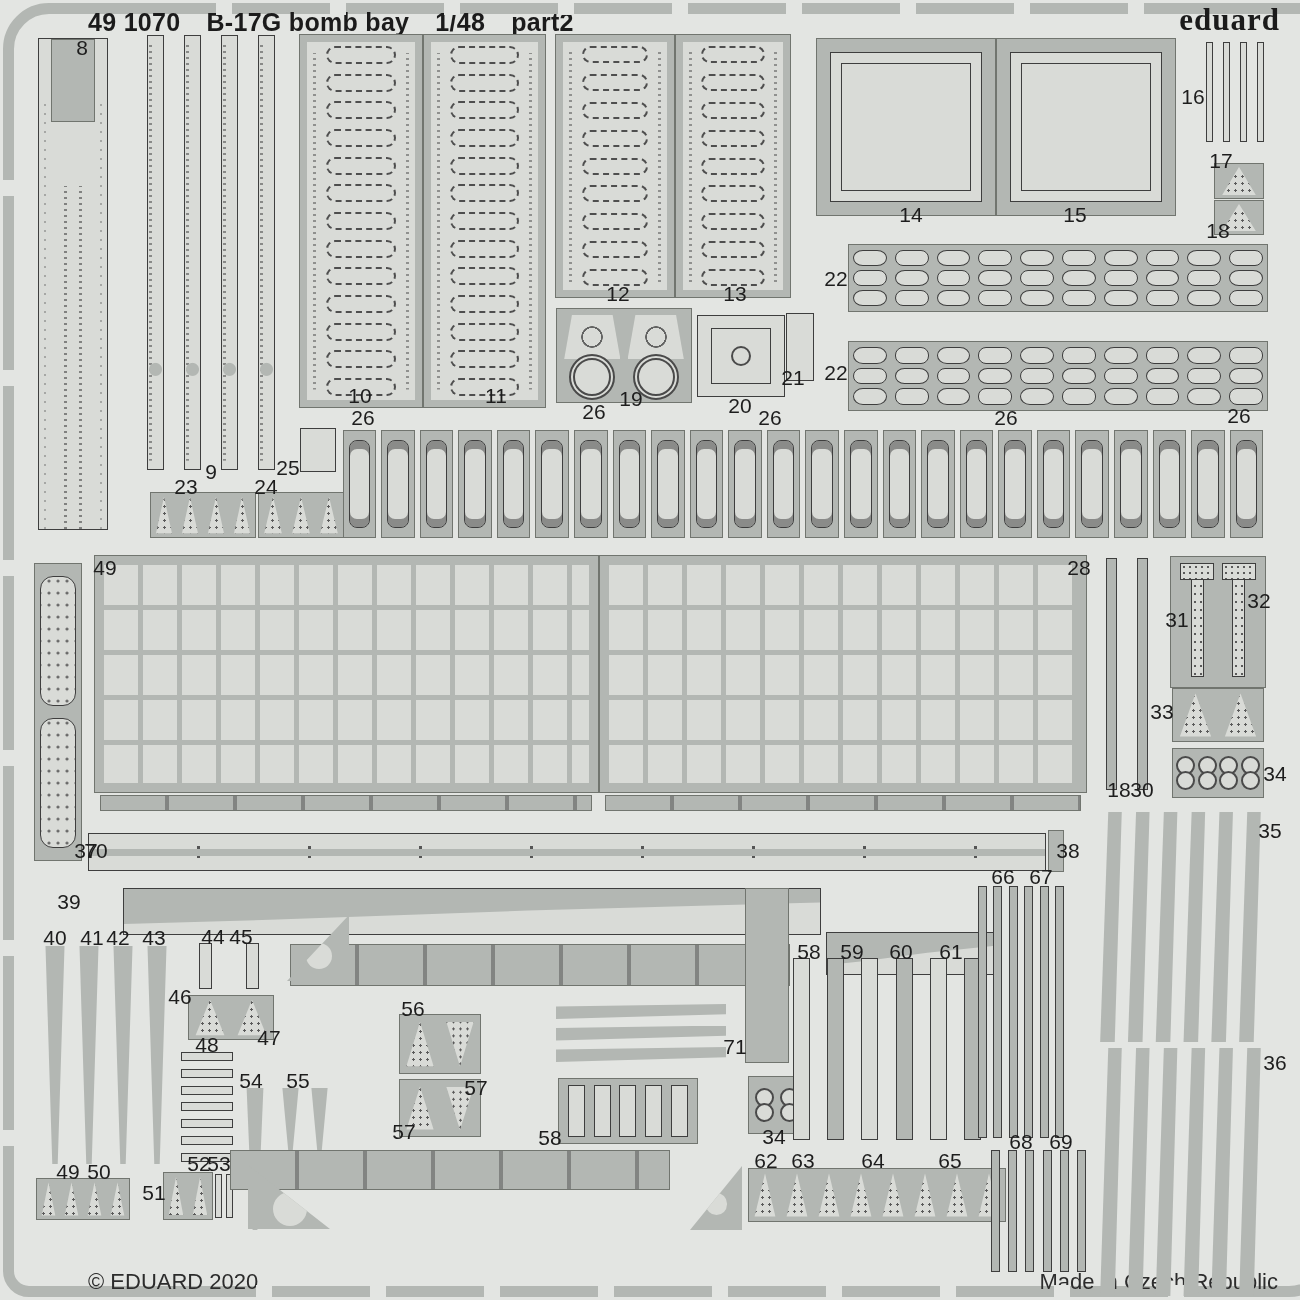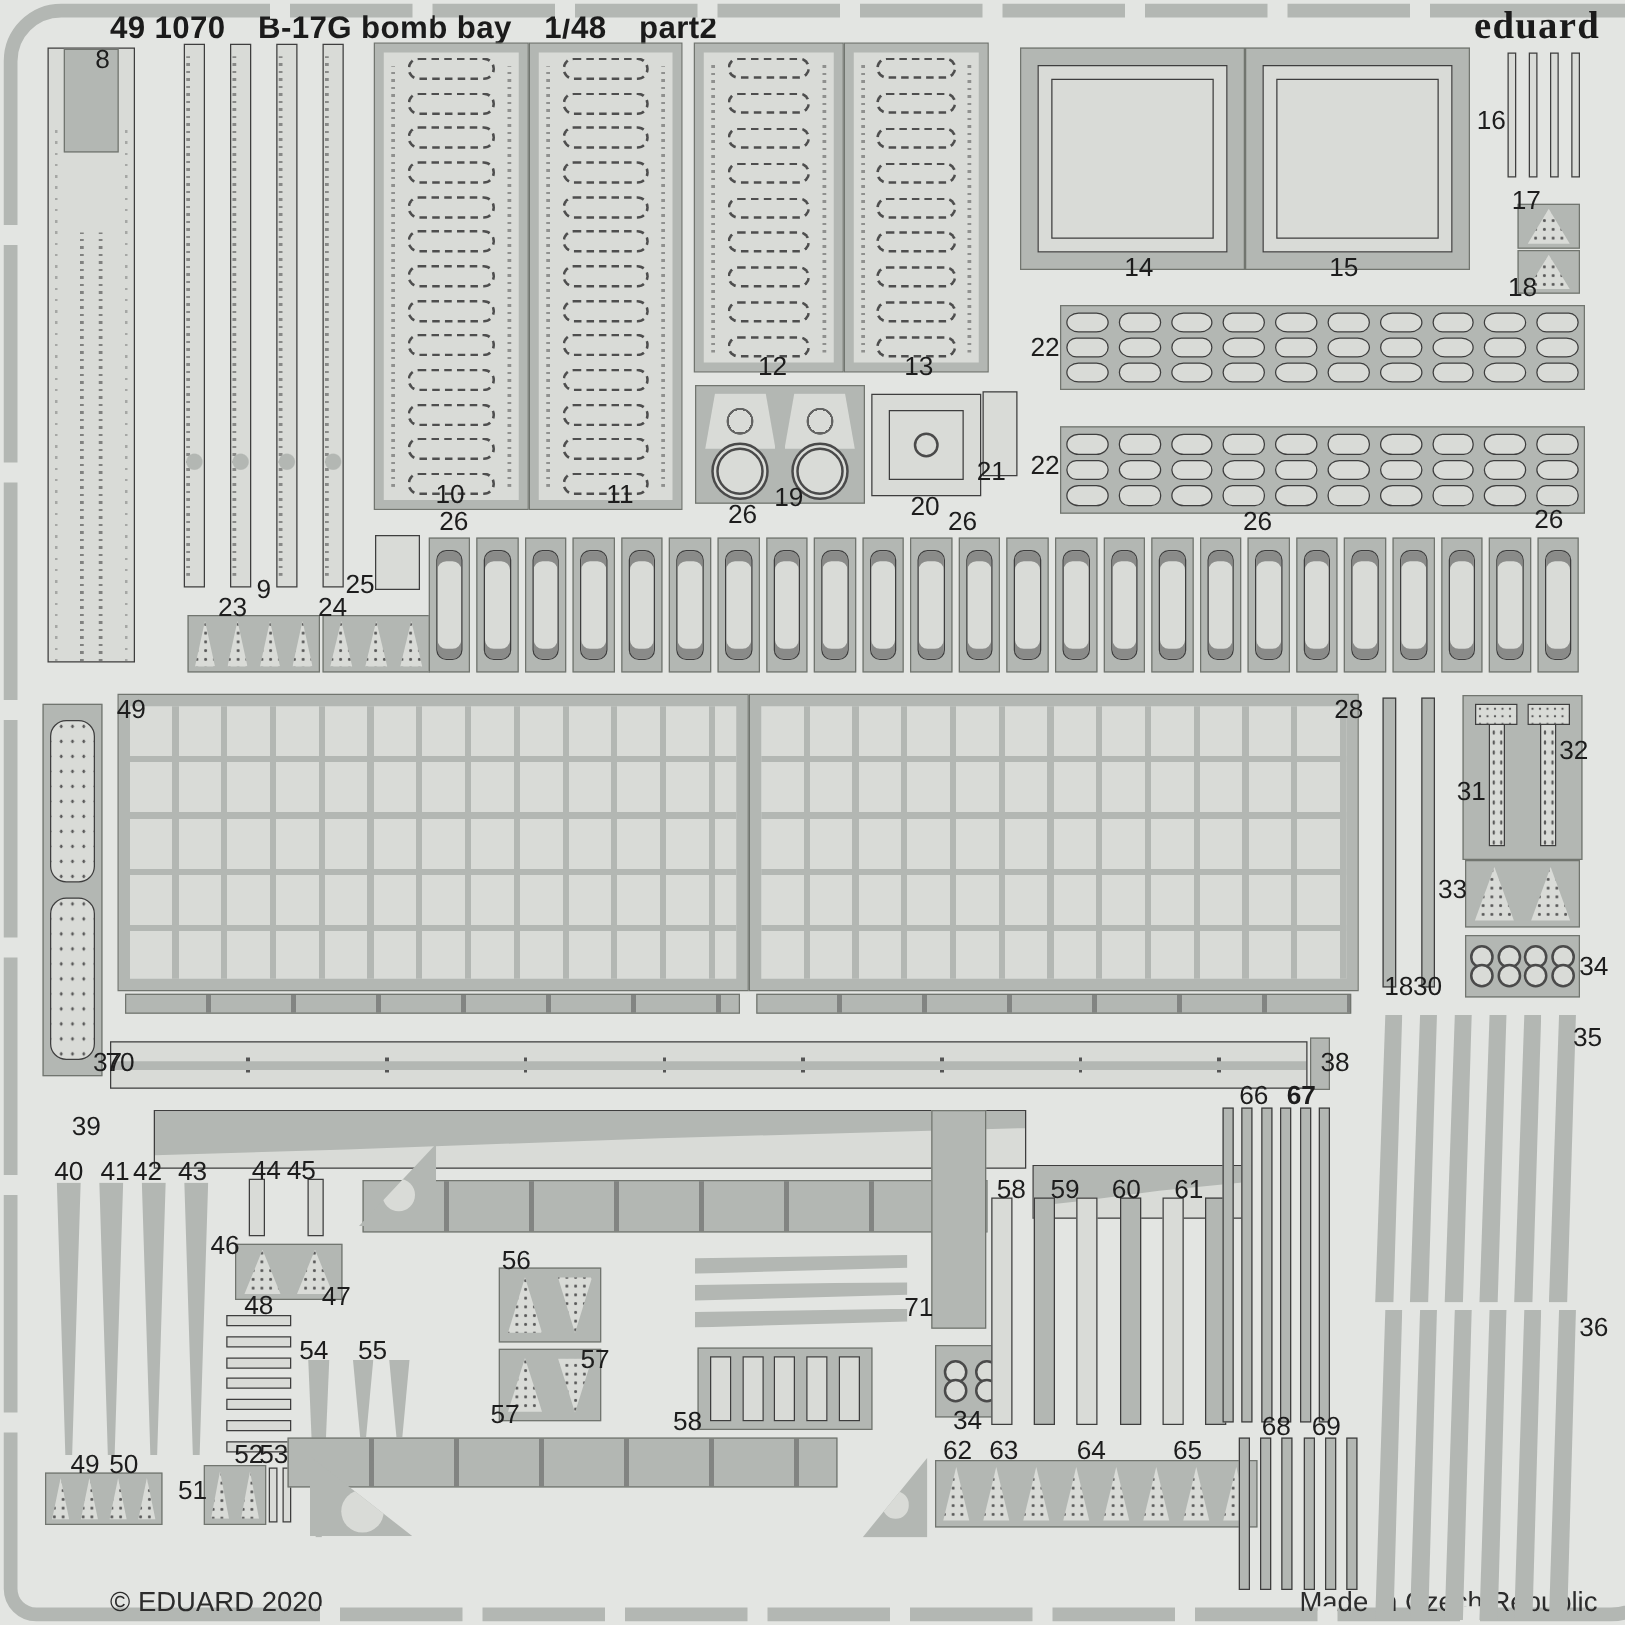--- a/index.html
+++ b/index.html
@@ -661,21 +661,21 @@
     <span class="part-label" style="left: 836px; top: 373px;">22</span>
     <span class="part-label" style="left: 1006px; top: 418px;">26</span>
     <span class="part-label" style="left: 1239px; top: 416px;">26</span>
     <span class="part-label" style="left: 105px; top: 568px;">49</span>
     <span class="part-label" style="left: 1079px; top: 568px;">28</span>
     <span class="part-label" style="left: 56px; top: 851px; margin-left: 40px;">70</span>
     <span class="part-label" style="left: 86px; top: 851px;">37</span>
     <span class="part-label" style="left: 1068px; top: 851px;">38</span>
     <span class="part-label" style="left: 1119px; top: 790px;">18</span>
     <span class="part-label" style="left: 1142px; top: 790px;">30</span>
-    <span class="part-label" style="left: 1177px; top: 634px;">31</span>
+    <span class="part-label" style="left: 1177px; top: 620px;">31</span>
     <span class="part-label" style="left: 1259px; top: 601px;">32</span>
     <span class="part-label" style="left: 1162px; top: 712px;">33</span>
     <span class="part-label" style="left: 1275px; top: 774px;">34</span>
     <span class="part-label" style="left: 1270px; top: 831px;">35</span>
     <span class="part-label" style="left: 1275px; top: 1063px;">36</span>
     <span class="part-label" style="left: 69px; top: 902px;">39</span>
     <span class="part-label" style="left: 55px; top: 938px;">40</span>
     <span class="part-label" style="left: 92px; top: 938px;">41</span>
     <span class="part-label" style="left: 118px; top: 938px;">42</span>
     <span class="part-label" style="left: 154px; top: 938px;">43</span>
@@ -699,16 +699,16 @@
     <span class="part-label" style="left: 774px; top: 1137px;">34</span>
     <span class="part-label" style="left: 766px; top: 1161px;">62</span>
     <span class="part-label" style="left: 803px; top: 1161px;">63</span>
     <span class="part-label" style="left: 873px; top: 1161px;">64</span>
     <span class="part-label" style="left: 950px; top: 1161px;">65</span>
     <span class="part-label" style="left: 809px; top: 952px;">58</span>
     <span class="part-label" style="left: 852px; top: 952px;">59</span>
     <span class="part-label" style="left: 901px; top: 952px;">60</span>
     <span class="part-label" style="left: 951px; top: 952px;">61</span>
     <span class="part-label" style="left: 1003px; top: 877px;">66</span>
-    <span class="part-label" style="left: 1041px; top: 877px; font-weight: bold;">67</span>
+    <span class="part-label" style="left: 1041px; top: 877px;">67</span>
     <span class="part-label" style="left: 1021px; top: 1142px;">68</span>
     <span class="part-label" style="left: 1061px; top: 1142px;">69</span>
   </div>
 
 </body></html>

